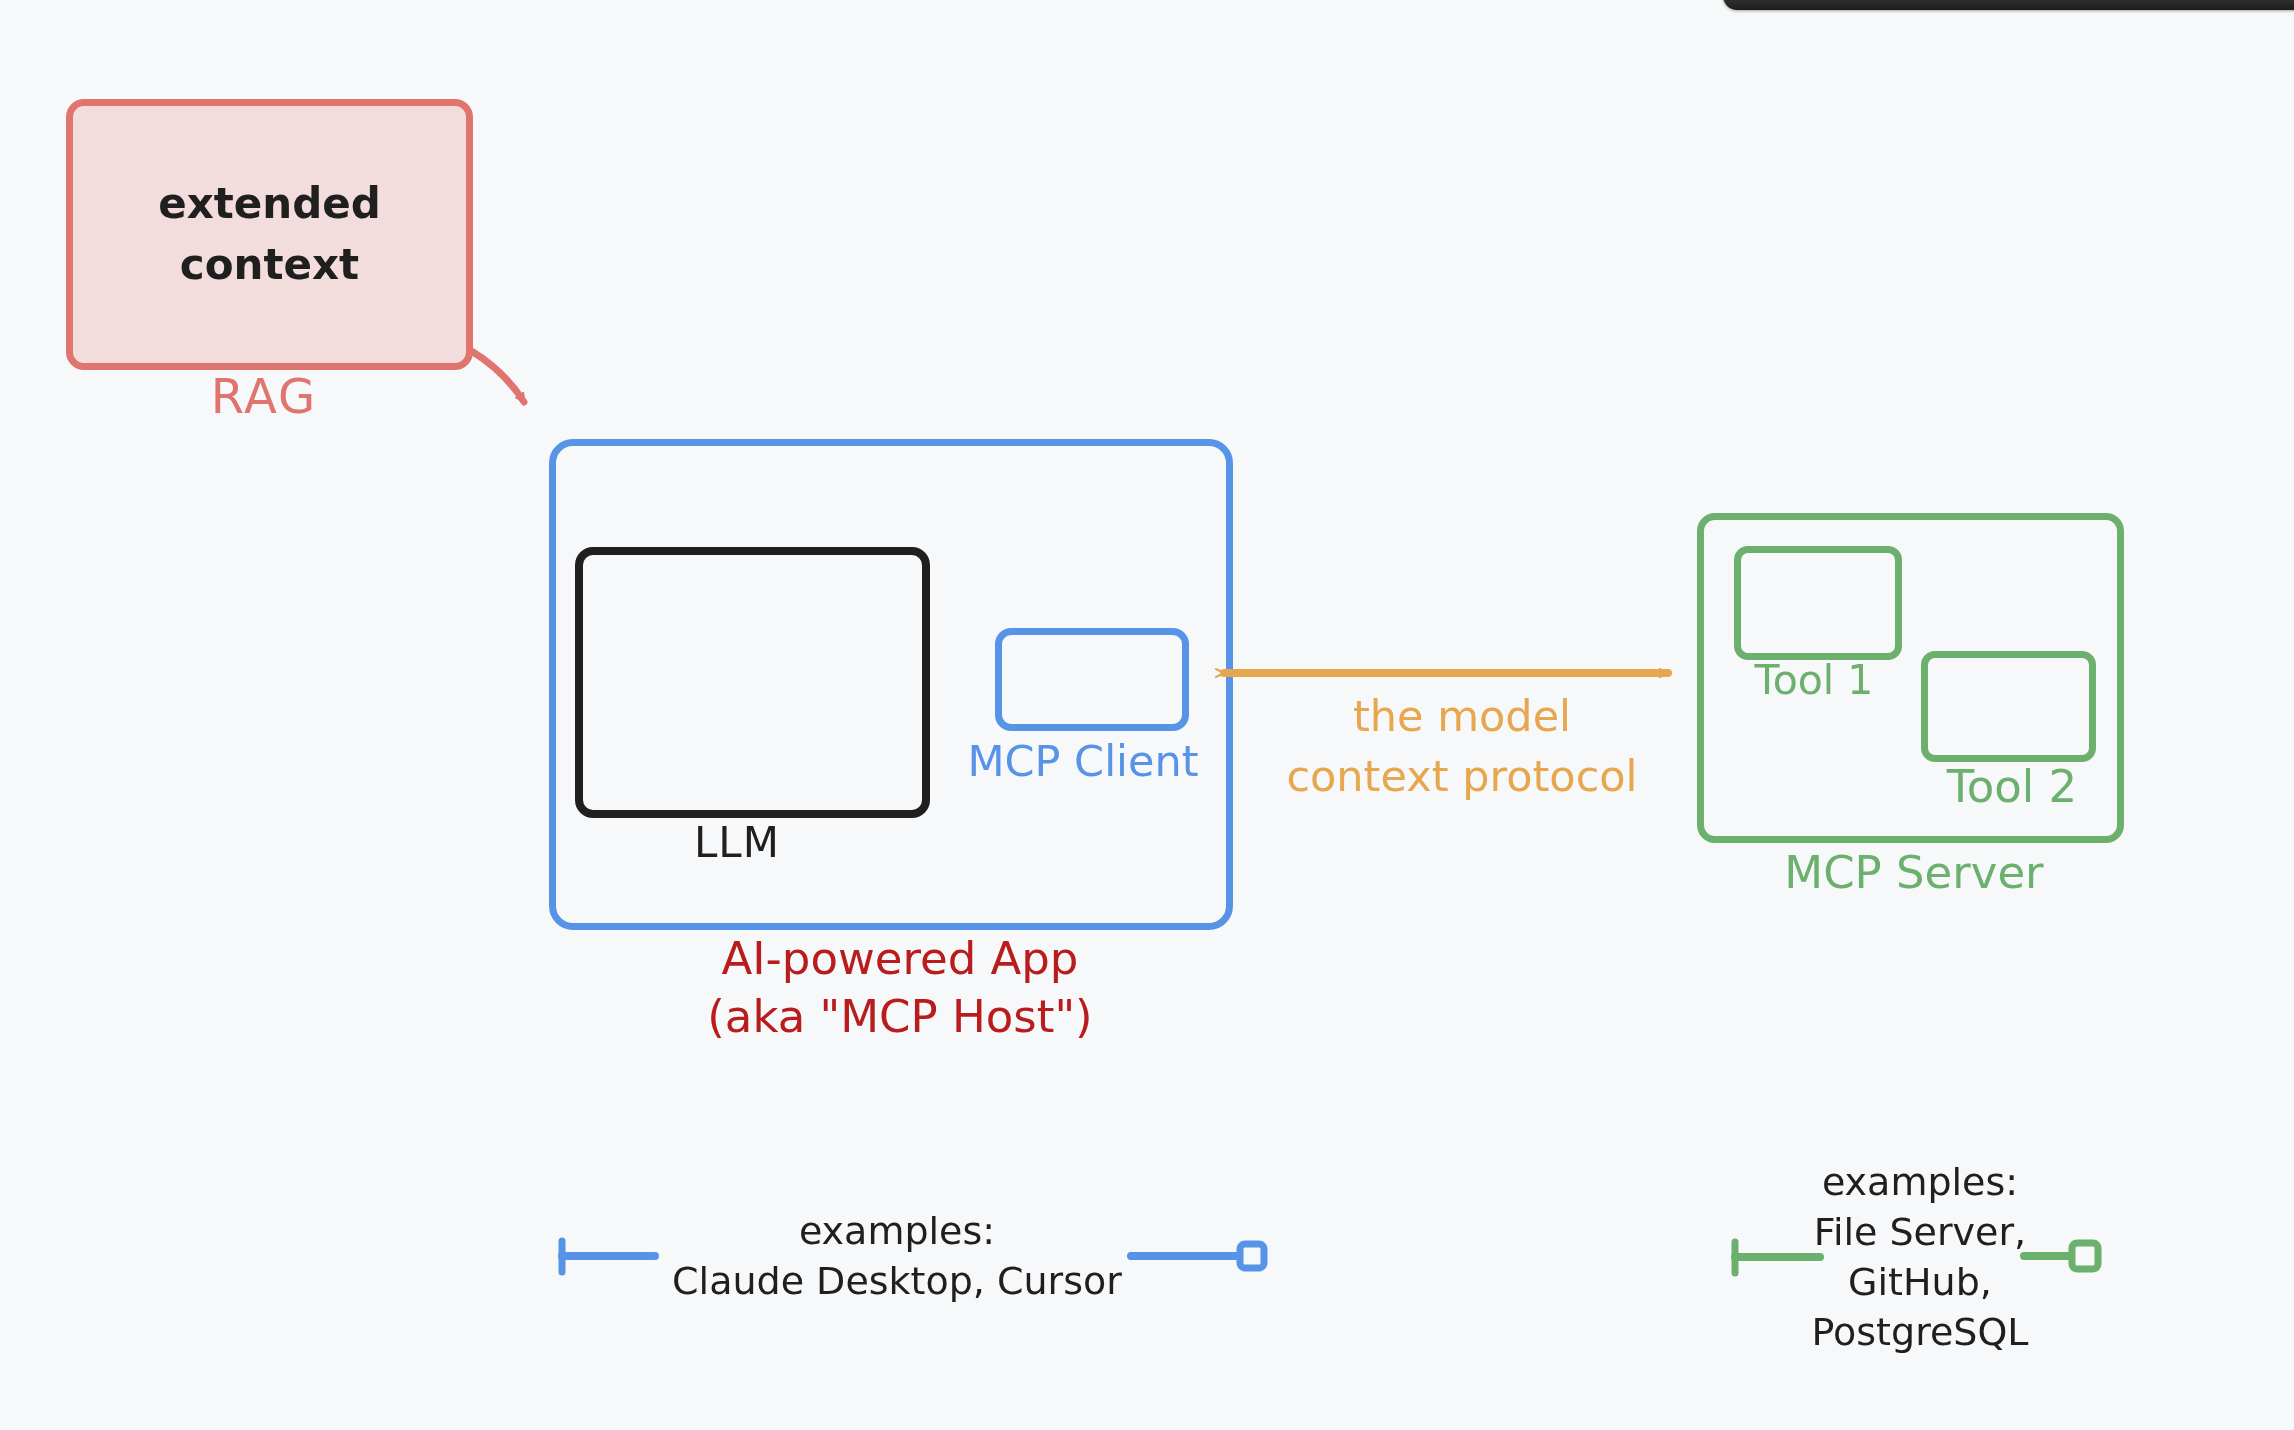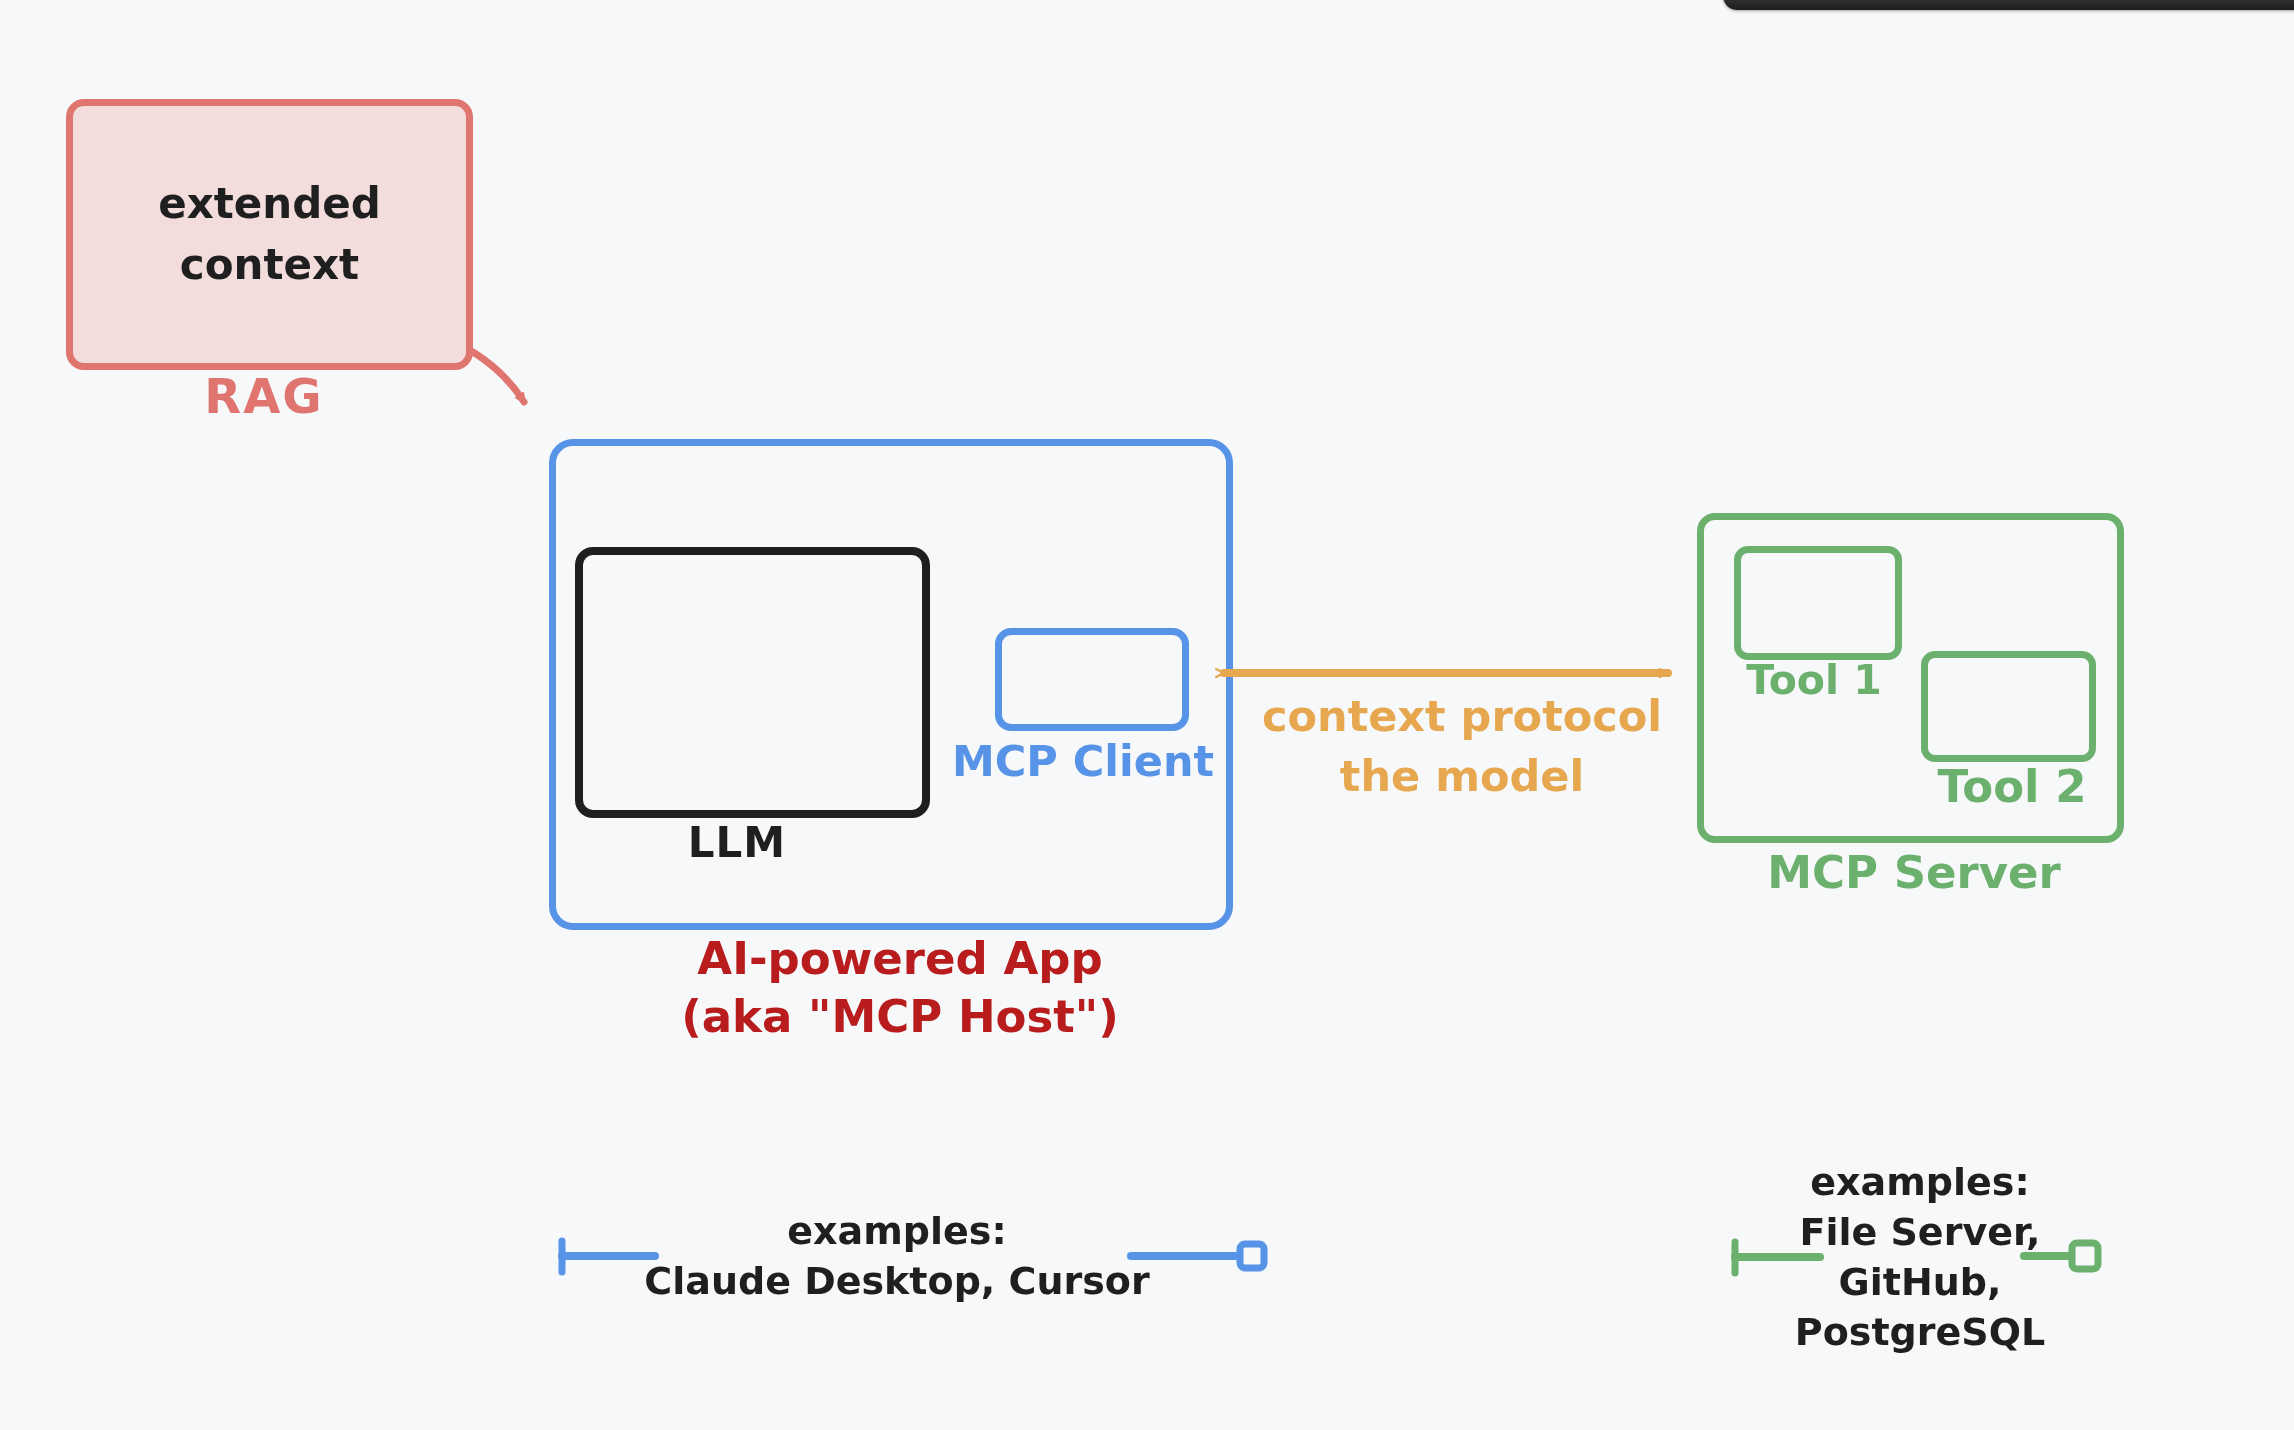--- a/index.html
+++ b/index.html
@@ -43,21 +43,21 @@
   .tool1-box{
     left:1734px;top:530px;width:168px;height:114px;
     border:7px solid #6bb06c;border-radius:14px;
   }
   .tool2-box{
     left:1921px;top:635px;width:175px;height:111px;
     border:7px solid #6bb06c;border-radius:14px;
   }
 
   
-  .caption{position:absolute;text-align:center;font-weight:700;white-space:nowrap;}
+  .caption{position:absolute;text-align:center;font-weight:400;white-space:nowrap;}
   .rag-caption{left:114px;top:368px;width:300px;font-size:48px;color:#e0756f;letter-spacing:2px;}
   .llm-label{left:637px;top:818px;width:200px;font-size:42px;color:#1f1f1f;letter-spacing:1px;}
   .client-label{left:933px;top:736px;width:300px;font-size:43px;color:#5794e7;}
   .host-caption{left:650px;top:930px;width:500px;font-size:45px;color:#b91c1c;line-height:58px;}
   .protocol-label{left:1212px;top:686px;width:500px;font-size:43px;color:#e6a74e;line-height:60px;}
   .tool1-label{left:1714px;top:656px;width:200px;font-size:41px;color:#6bb06c;}
   .tool2-label{left:1912px;top:760px;width:200px;font-size:45px;color:#6bb06c;}
   .server-caption{left:1764px;top:846px;width:300px;font-size:45px;color:#6bb06c;}
   .host-examples{left:597px;top:1206px;width:600px;font-size:38px;color:#1f1f1f;line-height:50px;}
   .server-examples{left:1720px;top:1157px;width:400px;font-size:38px;color:#1f1f1f;line-height:50px;}
@@ -89,22 +89,22 @@
   <div class="box llm-box"></div>
   <div class="caption llm-label">LLM</div>
   <div class="box client-box"></div>
   <div class="caption client-label">MCP Client</div>
   <div class="caption host-caption">
     <div>AI-powered App</div>
     <div>(aka "MCP Host")</div>
   </div>
 
   <div class="caption protocol-label">
+    <div>the model</div>
     <div>context protocol</div>
-    <div>the model</div>
   </div>
 
   <div class="box server-box"></div>
   <div class="box tool1-box"></div>
   <div class="caption tool1-label">Tool 1</div>
   <div class="box tool2-box"></div>
   <div class="caption tool2-label">Tool 2</div>
   <div class="caption server-caption">MCP Server</div>
 
   <div class="caption host-examples">

